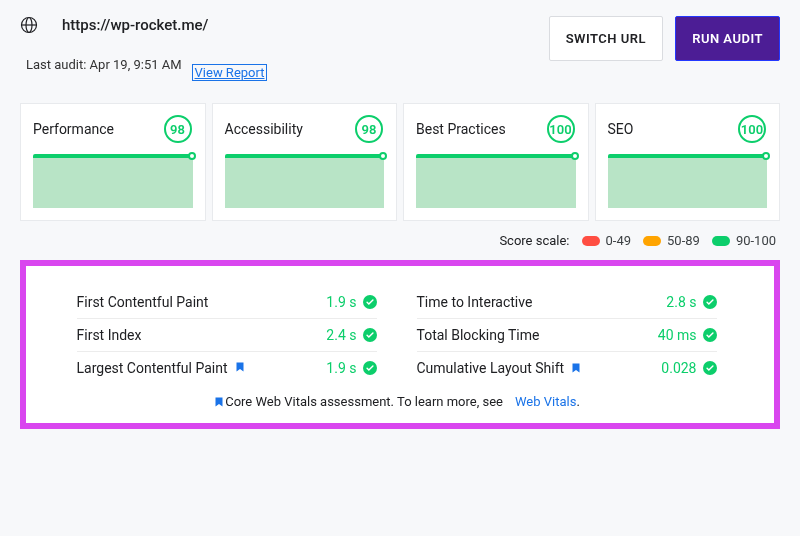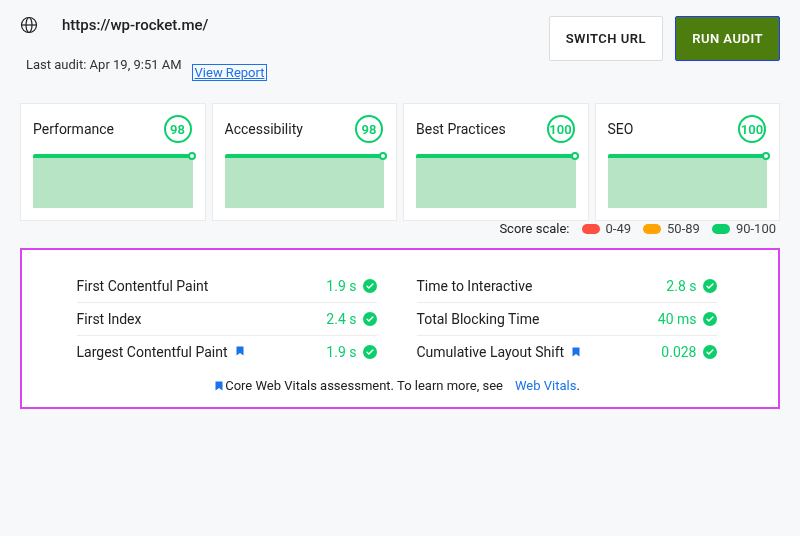--- a/index.html
+++ b/index.html
@@ -8,43 +8,43 @@
 .header { display: flex; justify-content: space-between; align-items: flex-start; }
 .url-block { display: flex; flex-direction: column; gap: 8px; }
 .url-line { display: flex; align-items: center; gap: 24px; font-size: 15px; font-weight: 500; }
 .url-line .globe-icon svg { display:block; }
 .audit-line { display: flex; align-items: center; gap: 10px; font-size: 13px; margin-left: 6px; margin-top: 6px;}
 .audit-line .last-audit { color: #333; }
 .view-report { color: #1a73e8; text-decoration: underline; border: 1px solid #1a73e8; padding: 0 2px; font-size: 13px; cursor:pointer;margin-top:16px;}
 .buttons { display: flex; gap: 12px; }
 .btn { font-size: 13px; font-weight: 600; letter-spacing: .5px; border: 1px solid #dadce0; padding: 14px 16px; border-radius: 2px; cursor:pointer; }
 .btn-switch { background:#fff; color:#202124; }
-.btn-run { background:#4d7c0f; color:#fff; border-color:#2338ff; }
+.btn-run { background:#4c1d95; color:#fff; border-color:#2338ff; }
 
 .score-cards { display:flex; gap:6px; margin-top:22px; }
 .card { flex:1; background:#fff; border:1px solid #e8eaed; padding:10px 12px 12px 12px; display:flex; flex-direction:column; }
 .card-header { display:flex; justify-content:space-between; align-items:center; }
 .card-title { font-size:14px; color:#202124; }
 .score-badge { position:relative; width:30px; height:30px; display:flex; align-items:center; justify-content:center; }
 .score-badge .ring { position:absolute; width:28px; height:28px; border:2px solid #0cce6b; border-radius:50%; }
 .score-badge .num { font-size:13px; font-weight:600; color:#0cce6b; }
 .mini-chart { margin-top:10px; height:54px; position:relative; }
 .mini-chart .fill { position:absolute; top:4px; left:0; right:0; bottom:0; background:#b8e4c6; }
 .mini-chart .line { position:absolute; top:0; left:0; right:0; height:4px; background:#0cce6b; border-radius:2px 2px 0 0; }
 .mini-chart .dot { position:absolute; top:-2px; right:-3px; width:8px; height:8px; background:#fff; border:2px solid #0cce6b; border-radius:50%; }
 
-.scale-row { text-align:right; margin-top:0; font-size:13px; color:#3c4043; display:flex; justify-content:flex-end; align-items:center; gap:12px; padding-right:4px; }
+.scale-row { text-align:right; margin-top:12px; font-size:13px; color:#3c4043; display:flex; justify-content:flex-end; align-items:center; gap:12px; padding-right:4px; }
 .scale-label { color:#202124; }
 .scale-item { display:flex; align-items:center; gap:6px; }
 .swatch { width:18px; height:10px; border-radius:5px; display:inline-block; }
 .swatch.red { background:#ff4e42; }
 .swatch.orange { background:#ffa400; }
 .swatch.green { background:#0cce6b; }
 
-.metrics-card { background:#fff; border:2px solid #d946ef; margin-top:12px; padding:20px 27px 14px 20px; }
+.metrics-card { background:#fff; border:6px solid #d946ef; margin-top:12px; padding:20px 27px 14px 20px; }
 .metrics-grid { display:flex; gap:40px; justify-content:center; }
 .metrics-col { flex:0 0 300px; }
 .metric-row { display:flex; justify-content:space-between; align-items:center; border-bottom:1px solid #ececec; padding:8px 0; }
 .metric-row:last-child { border-bottom:none; }
 .metric-name { color:#202124; font-size:14px; }
 .metric-val { display:flex; align-items:center; gap:6px; color:#0cce6b; font-size:14px; }
 .bookmark-icon svg { display:block; }
 .check-icon svg { display:block; }
 .cwv-footer { text-align:right; margin-top:10px; color:#202124; font-size:13px; display:flex; align-items:center; justify-content:center; gap:0; }
 .cwv-footer a { color:#1a73e8; text-decoration:none;margin-left:12px; }

